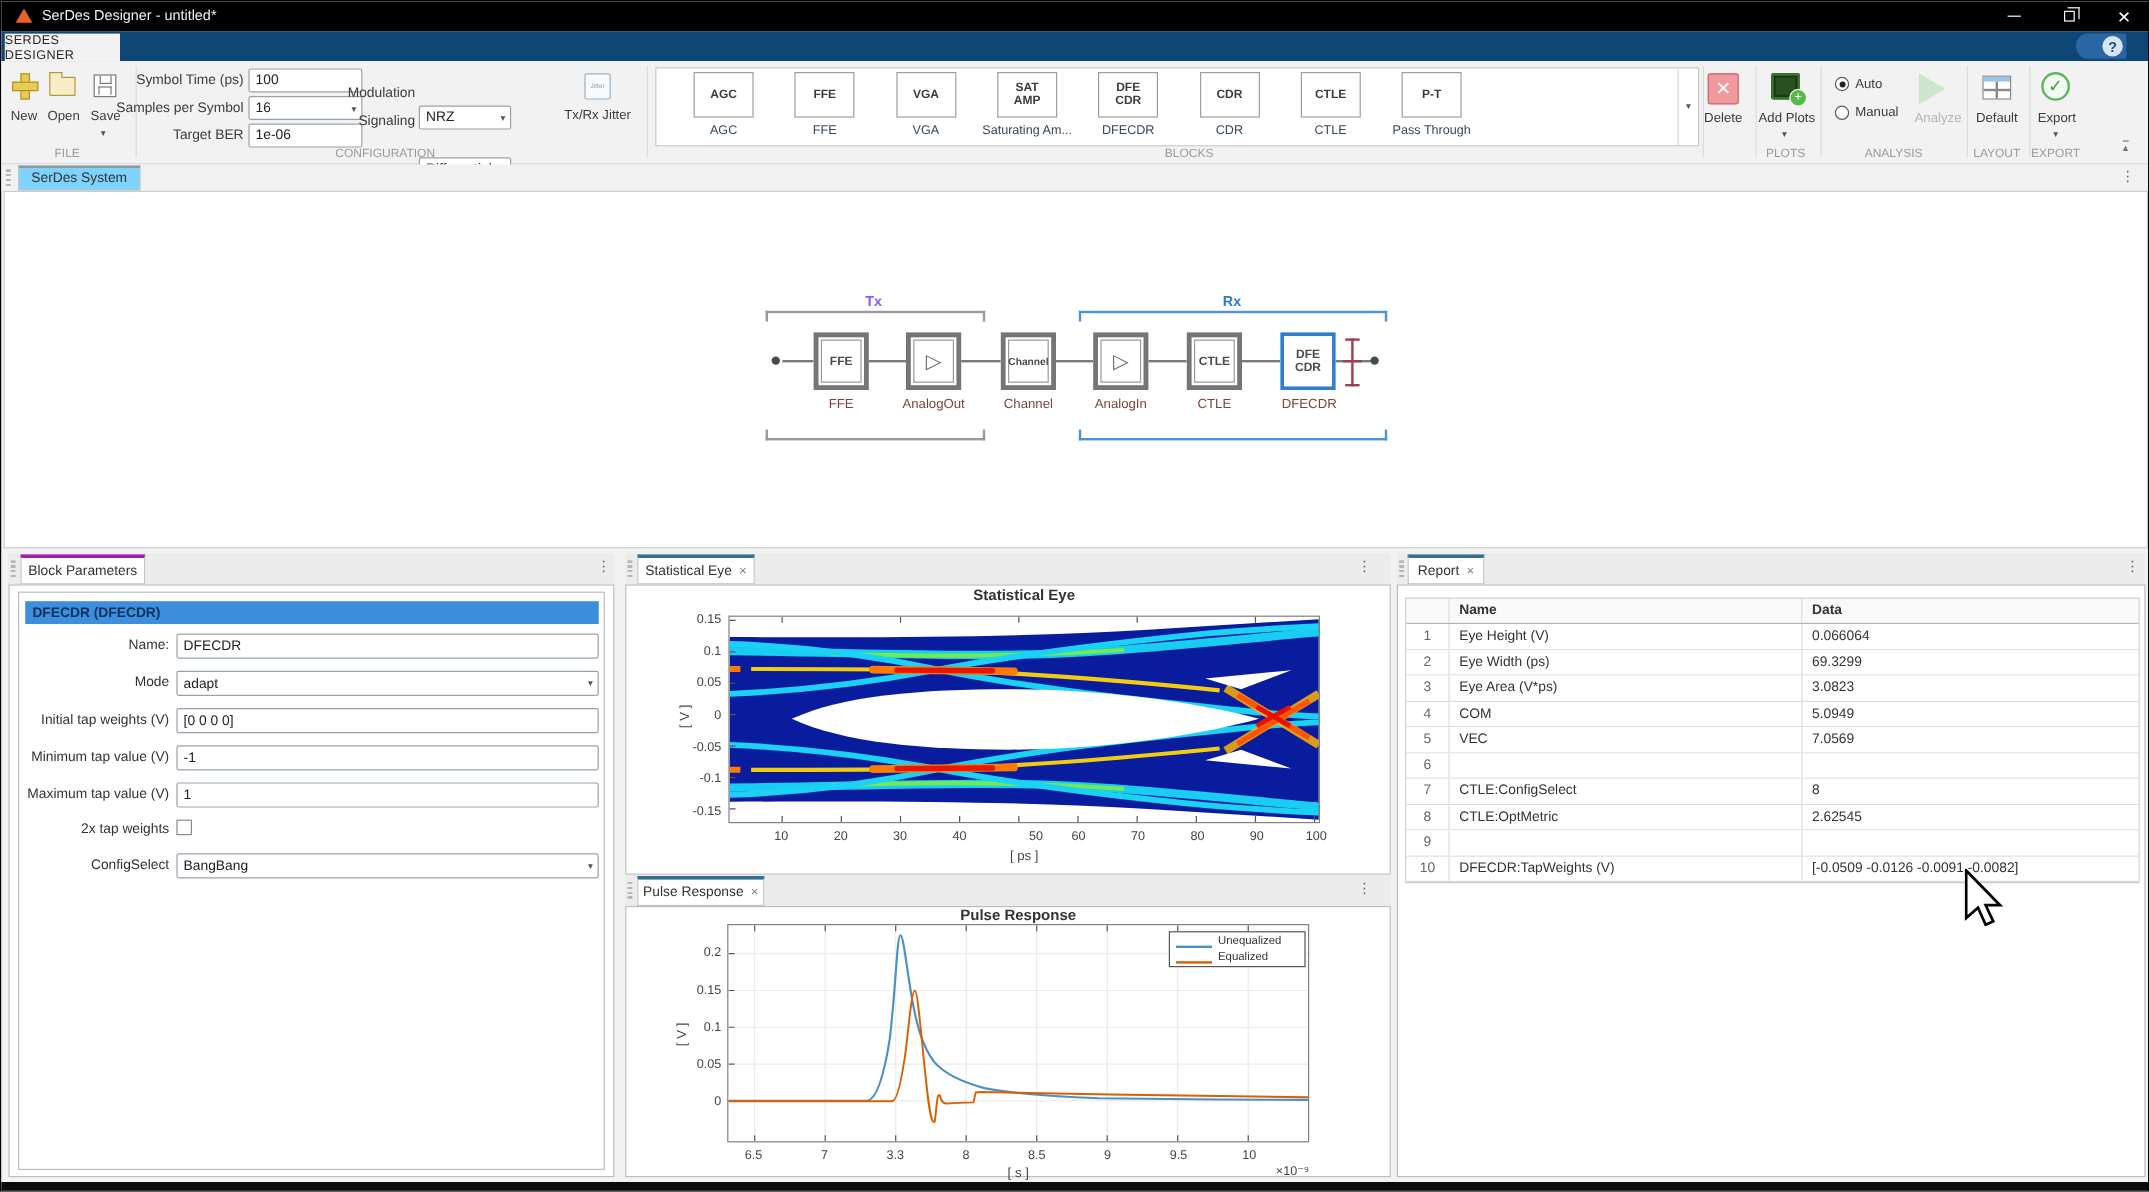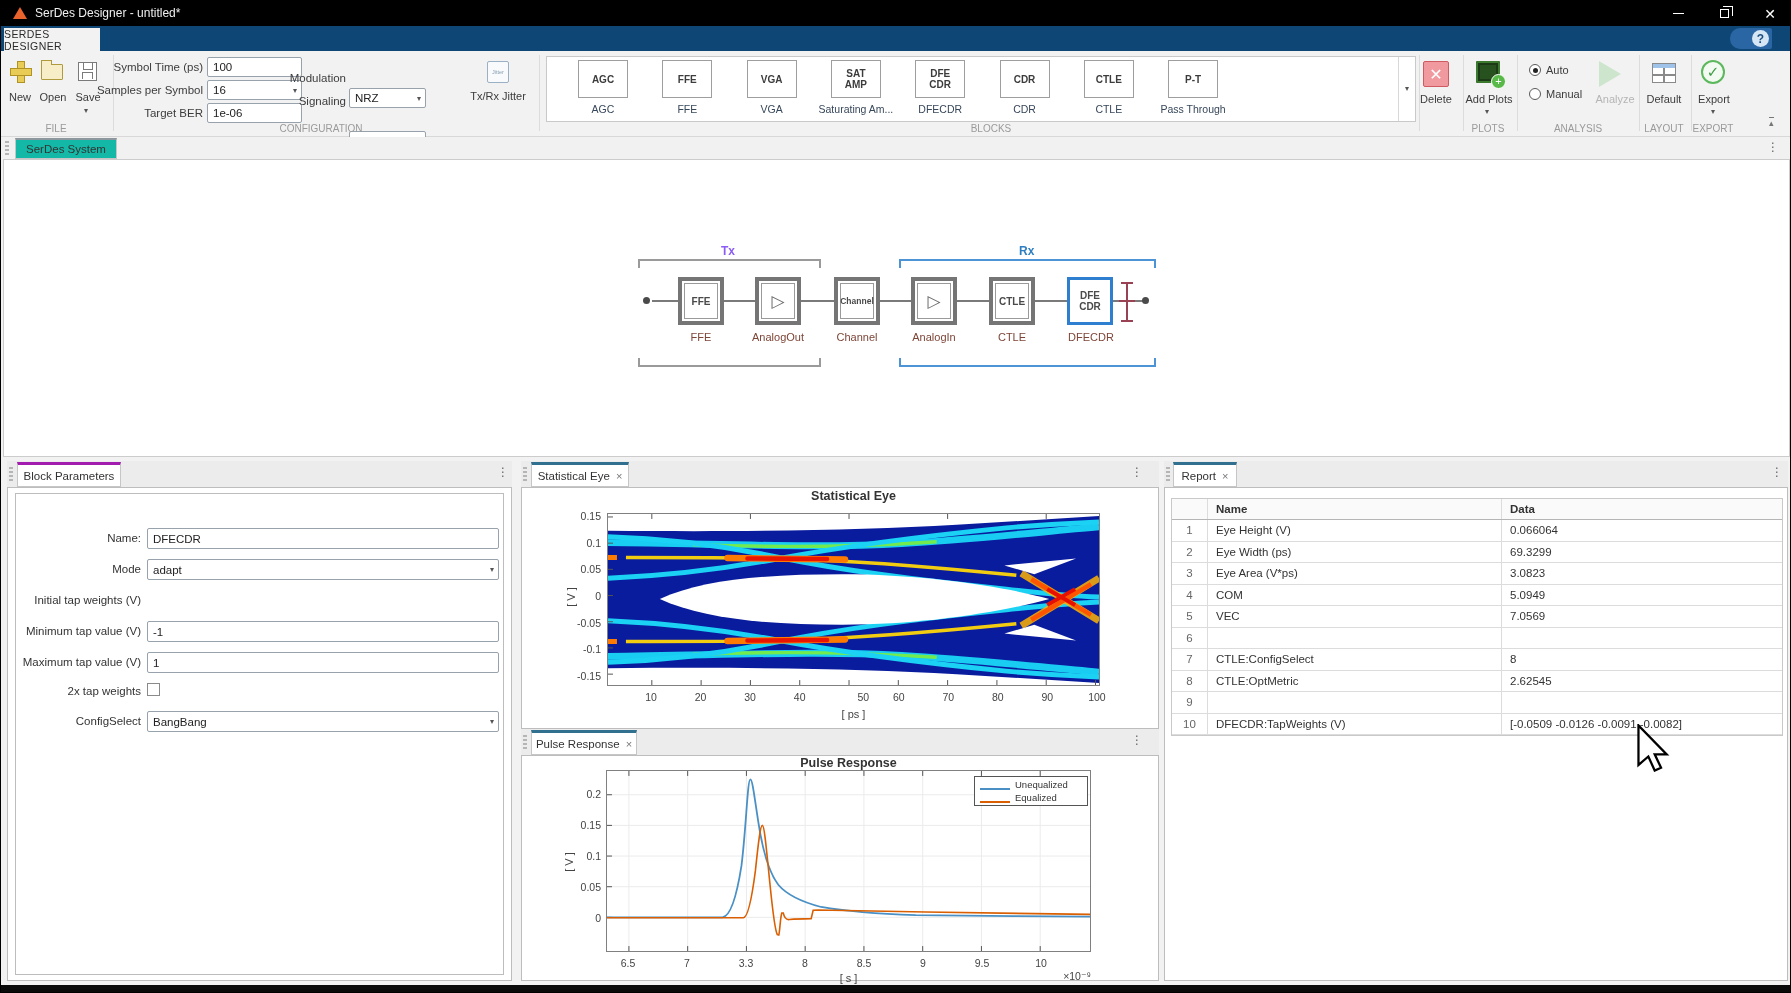--- a/index.html
+++ b/index.html
@@ -68,21 +68,21 @@
   .defico{width:24px;height:20px;border:1.5px solid #8a8a8a;background:#fff;position:relative;}
   .defico:before{content:"";position:absolute;left:0;top:0;width:100%;height:4px;background:#9fc3e8;}
   .defico:after{content:"";position:absolute;left:10px;top:4px;width:1.5px;height:14px;background:#8a8a8a;box-shadow:-11px 7px 0 11px transparent;}
   .defmid{position:absolute;left:0;top:10px;width:100%;height:1.5px;background:#8a8a8a;}
   .expico{width:24px;height:24px;border-radius:50%;border:2px solid #5cb85c;background:#f2faf2;color:#3f9d44;
           font-size:15px;font-weight:bold;display:flex;align-items:center;justify-content:center;}
   .jitterico{width:22px;height:22px;border:1px solid #9ab0c4;border-radius:2px;background:#f8fafc;color:#8aa0b4;
              font-size:5.5px;display:flex;align-items:center;justify-content:center;}
   
   .docstrip{left:0;top:136px;width:1791px;height:22px;background:#f1f1f1;}
-  .doctab{left:14px;top:137px;width:102px;height:21px;background:#14b8a6;border:1px solid #c6c6c6;border-top:2px solid #8d979e;
+  .doctab{left:14px;top:137px;width:102px;height:21px;background:#7dd3fc;border:1px solid #c6c6c6;border-top:2px solid #8d979e;
           font-size:11.5px;color:#333;display:flex;align-items:center;justify-content:center;}
   .canvas{left:2px;top:158px;width:1787px;height:298px;background:#fff;border:1px solid #cccccc;}
   .dblock{position:absolute;width:46px;height:48px;border:4px solid #757575;background:#fff;
           box-shadow:inset 0 0 0 2px #fff, inset 0 0 0 3px #9a9a9a;
           display:flex;align-items:center;justify-content:center;font-size:10px;font-weight:bold;color:#4a4a4a;
           text-align:center;line-height:11px;white-space:pre-line;}
   .dblock.sel{border:3px solid #2e7fd0;box-shadow:inset 0 0 0 2px #fff;}
   .dlabel{position:absolute;top:330px;width:90px;text-align:center;font-size:11px;color:#7d4537;}
   .wire{position:absolute;height:2px;background:#7a7a7a;top:299px;}
   .ndot{position:absolute;width:7px;height:7px;border-radius:50%;background:#4a4a4a;top:296px;}
@@ -326,29 +326,31 @@
   <div class="p dlabel" style="left:1045px">DFECDR</div>
 
   <div class="p tabstrip" style="left:6px;top:460px;width:505px;height:26px"></div>
   <div class="p grip" style="left:8px;top:466px"></div>
   <div class="p ptab gray" style="left:16px;top:461px;width:104px;height:25px">
       <span>Block Parameters</span>
     </div>
   <div class="p dots3" style="left:496px;top:464px">⋮</div>
   <div class="p panelbox" style="left:6px;top:486px;width:505px;height:494px"></div>
   <div class="p panelbox" style="left:14px;top:492px;width:489px;height:482px"></div>
+  <div class="p bphead">DFECDR   (DFECDR)</div>
 
   <div class="p formlabel" style="top:531px">Name:</div>
   <div class="ffield tbox p" style="top:527px">DFECDR</div>
   <div class="p formlabel" style="top:562px">Mode</div>
   <div class="ffield dbox p" style="top:558px">
       <span>adapt</span>
       <span class="caret">▾</span>
     </div>
   <div class="p formlabel" style="top:593px">Initial tap weights (V)</div>
+  <div class="ffield tbox p" style="top:589px">[0 0 0 0]</div>
   <div class="p formlabel" style="top:624px">Minimum tap value (V)</div>
   <div class="ffield tbox p" style="top:620px">-1</div>
   <div class="p formlabel" style="top:655px">Maximum tap value (V)</div>
   <div class="ffield tbox p" style="top:651px">1</div>
   <div class="p formlabel" style="top:684px">2x tap weights</div>
   <div class="p checkbox" style="left:146px;top:682px"></div>
   <div class="p formlabel" style="top:714px">ConfigSelect</div>
   <div class="ffield dbox p" style="top:710px">
       <span>BangBang</span>
       <span class="caret">▾</span>

